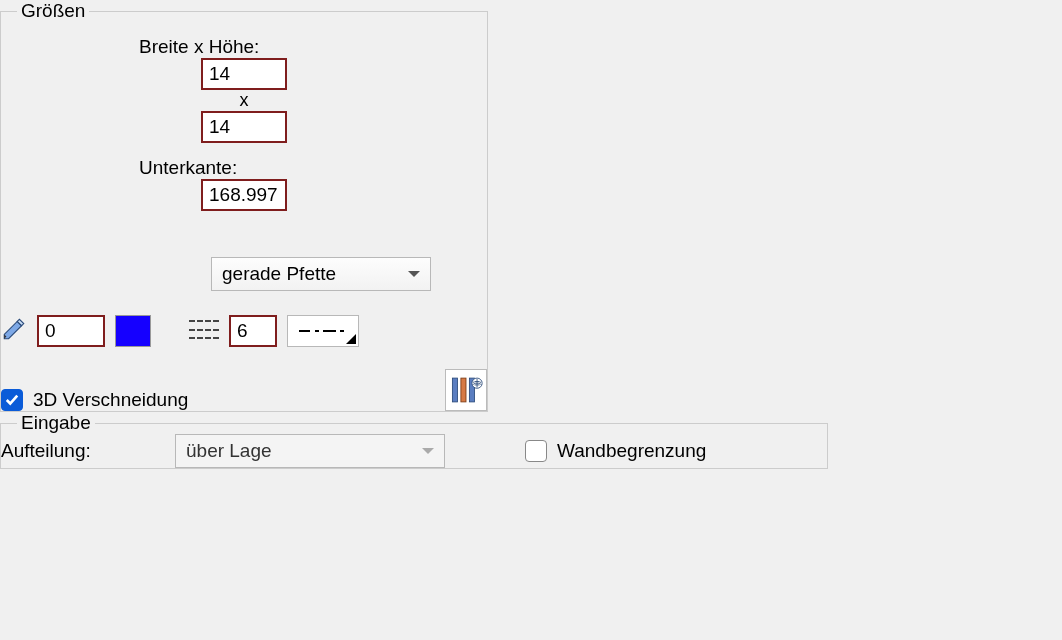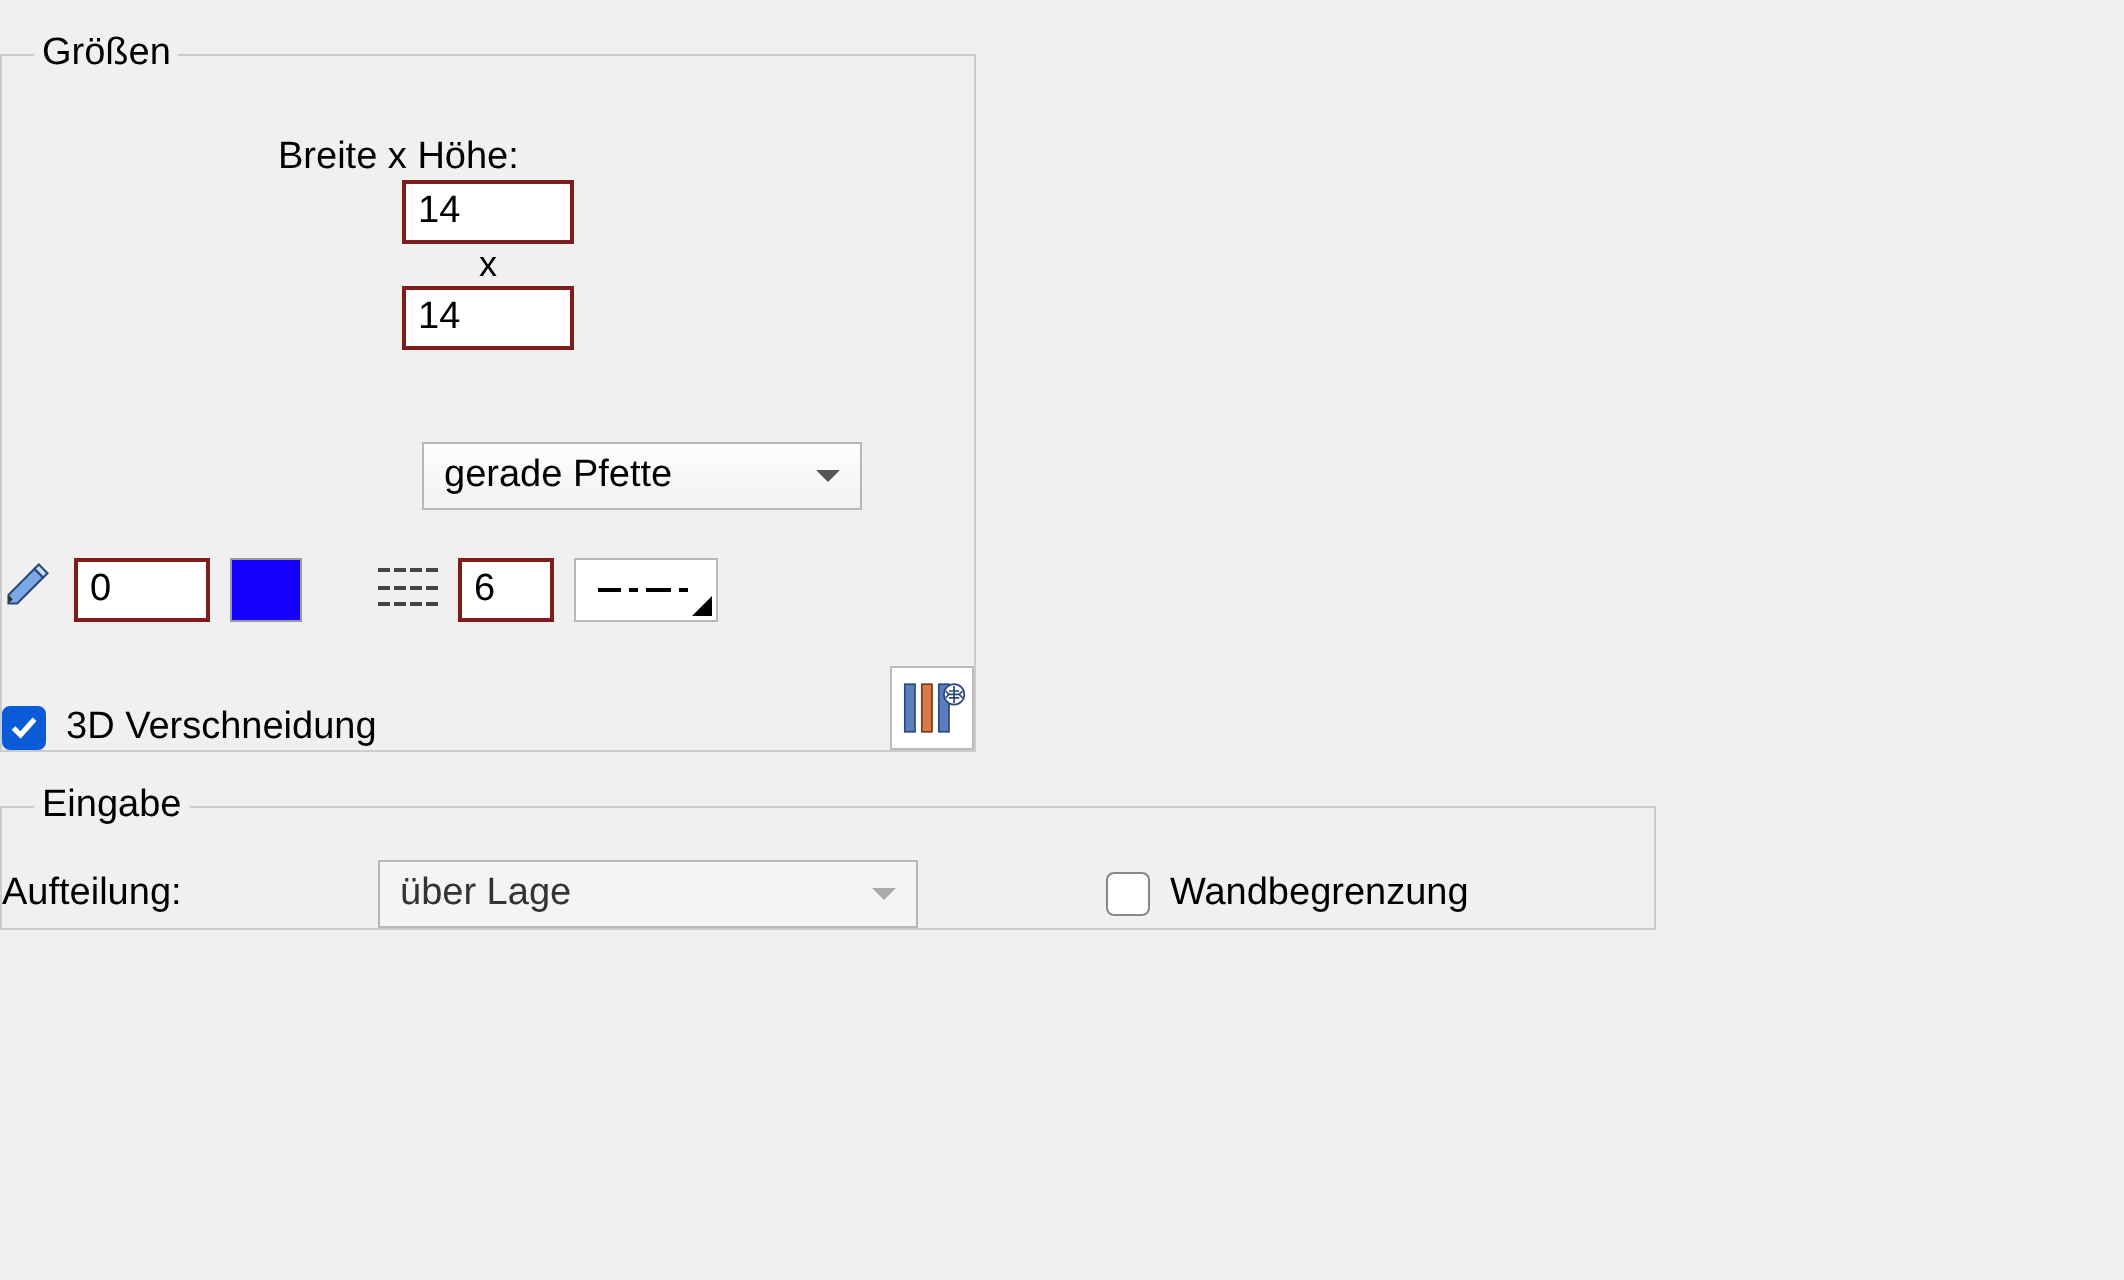--- a/index.html
+++ b/index.html
@@ -15,21 +15,21 @@
       overflow: hidden;
     }
     fieldset.group {
       border: 1px solid #ccc;
       margin: 0;
       padding: 0;
       position: relative;
     }
     fieldset.group > legend {
       margin-left: 16px;
-      padding: 16px 4px;
+      padding: 0 4px;
       font-size: 19px;
       color: #000;
     }
     .group-groessen {
       width: 488px;
       margin-left: 16px;
       padding: 12px 18px 18px 22px;
       border-top: none;
     }
     .row {
@@ -168,40 +168,44 @@
 
     .group-eingabe {
       position: relative;
       margin: 22px 16px 0 16px;
       width: 828px;
       padding: 18px 18px 18px 18px;
     }
     .eingabe-row {
       display: flex;
       align-items: center;
-      gap: 36px;
+      gap: 22px;
     }
     .aufteilung-label { width: 152px; }
     .aufteilung-dd { width: 270px; }
     .wand-check { margin-left: 58px; justify-content: space-between; }
   </style>
 </head>
 <body>
 
 <fieldset class="group group-groessen">
   <legend>Größen</legend>
 
   <div class="row">
     <span class="label-col">Breite x Höhe:</span>
     <input class="input-text" type="text" value="14" style="">
     <span class="x-sep">x</span>
     <input class="input-text" type="text" value="14" style="">
   </div>
 
 
+  <div class="row">
+    <span class="label-col">Unterkante:</span>
+    <input class="input-text" type="text" value="168.997" style="">
+  </div>
 
   <div class="dropdown type-dd">
     <span>gerade Pfette</span>
     <span class="dropdown-arrow"></span>
   </div>
 
   <div class="tool-row">
     <span>
       <svg class="pencil-icon" viewBox="0 0 24 24">
         <polygon points="3,21 3,17 15,5 19,9 7,21" fill="#7da8e6" stroke="#2a4a7a" stroke-width="1"></polygon>

